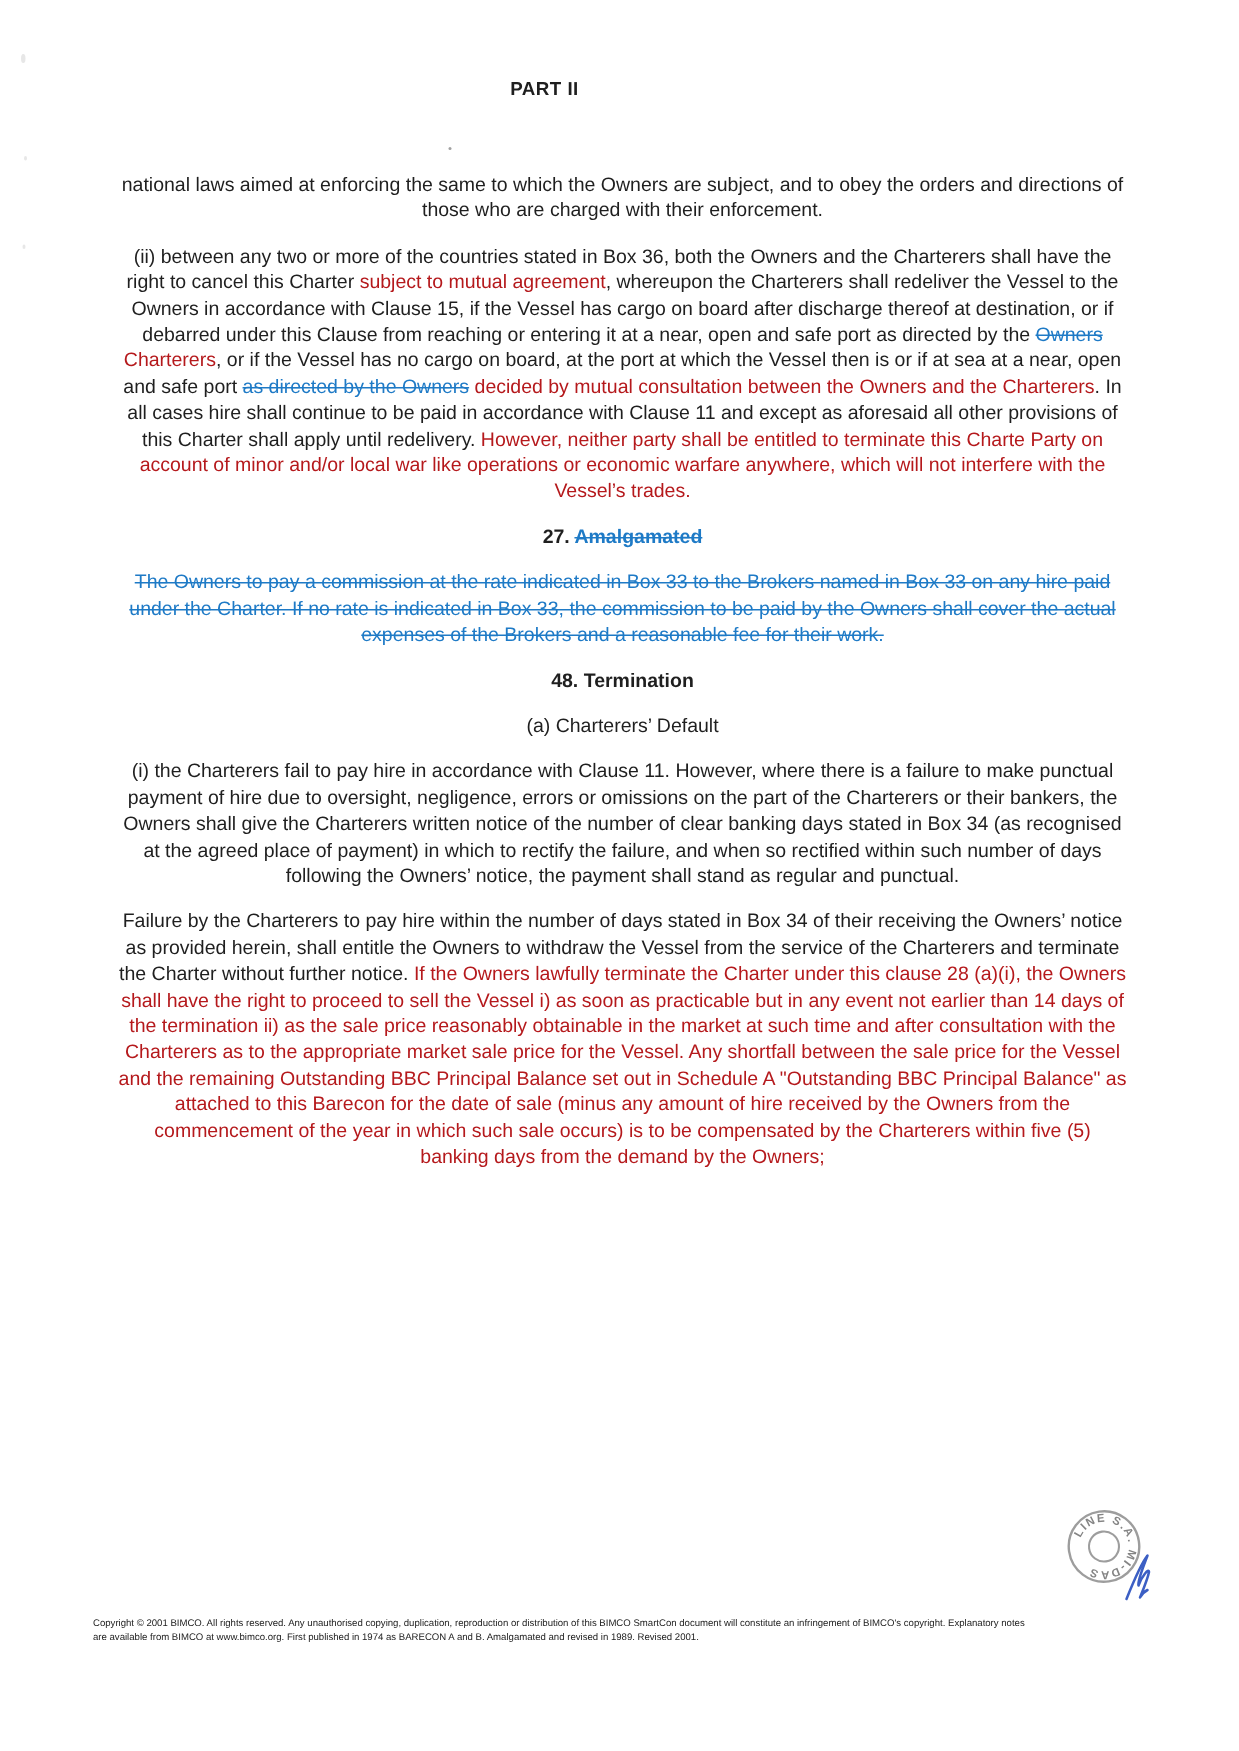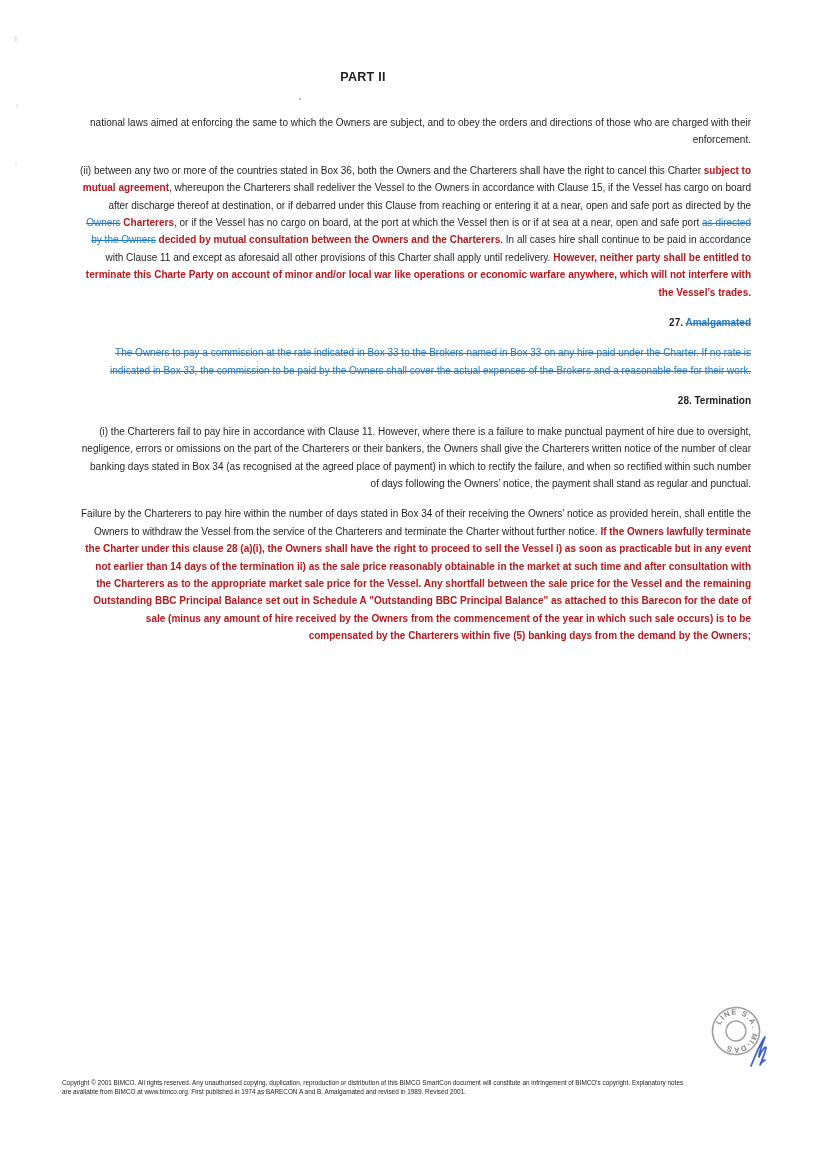--- a/index.html
+++ b/index.html
@@ -10,21 +10,21 @@
     position: relative;
     overflow: hidden;
   }
   .page {
     position: absolute; inset: 0;
     background: #ffffff;
     color: var(--ink, #1f1f1f);
   }
   .part-title {
     position: absolute;
-    top: 70px; left: 0; width: 726px;
+    top: 52px; left: 0; width: 726px;
     text-align: center;
     font-size: 12.5px; font-weight: 700;
     letter-spacing: 0.3px;
     color: var(--ink, #1f1f1f);
   }
   .stray-dot {
     position: absolute;
     left: 299px; top: 98px;
     width: 2px; height: 2px;
     background: #8a8a8a; border-radius: 50%;
@@ -32,29 +32,29 @@
   }
   .scan-speck {
     position: absolute;
     background: #c9c9c9; border-radius: 50%;
     opacity: 0.45;
   }
   .doc-body {
     position: absolute;
     left: 79px; top: 114px;
     width: 672px;
-    font-size: 10px;
+    font-size: 13px;
     line-height: 17.4px;
-    text-align: right;
+    text-align: center;
     color: var(--ink, #1f1f1f);
   }
   .para { margin: 0 0 13px 0; padding: 0; }
   .seg-n   { color: var(--ink, #1f1f1f); }
   .seg-b   { color: var(--ink, #1f1f1f); font-weight: 700; }
-  .seg-red { color: var(--red, #b5191c); font-weight: 700; }
+  .seg-red { color: var(--red, #b5191c); font-weight: 400; }
   .seg-bs  { color: var(--blue, #1e7ac6); text-decoration: line-through; text-decoration-thickness: 1px; }
   .seg-bsb { color: var(--blue, #1e7ac6); font-weight: 700; text-decoration: line-through; text-decoration-thickness: 1.3px; }
   .page-footer {
     position: absolute;
     left: 62px; top: 1078px;
     width: 700px;
     font-size: 6.4px;
     line-height: 9px;
     color: #222222;
   }
@@ -81,21 +81,22 @@
   <div class="stray-dot"></div>
   <div class="scan-speck" style="left:14px; top:36px; width:3px; height:6px;"></div>
   <div class="scan-speck" style="left:16px; top:104px; width:2px; height:3px;"></div>
   <div class="scan-speck" style="left:15px; top:163px; width:2px; height:3px;"></div>
 
   <div class="doc-body">
       <p class="para"><span class="seg-n">national laws aimed at enforcing the same to which the Owners are subject, and to obey the orders and directions of those who are charged with their enforcement.</span></p>
       <p class="para"><span class="seg-n">(ii) between any two or more of the countries stated in Box 36, both the Owners and the Charterers shall have the right to cancel this Charter </span><span class="seg-red">subject to mutual agreement</span><span class="seg-n">, whereupon the Charterers shall redeliver the Vessel to the Owners in accordance with Clause 15, if the Vessel has cargo on board after discharge thereof at destination, or if debarred under this Clause from reaching or entering it at a near, open and safe port as directed by the </span><span class="seg-bs">Owners</span><span class="seg-n"> </span><span class="seg-red">Charterers</span><span class="seg-n">, or if the Vessel has no cargo on board, at the port at which the Vessel then is or if at sea at a near, open and safe port </span><span class="seg-bs">as directed by the Owners</span><span class="seg-n"> </span><span class="seg-red">decided by mutual consultation between the Owners and the Charterers</span><span class="seg-n">. In all cases hire shall continue to be paid in accordance with Clause 11 and except as aforesaid all other provisions of this Charter shall apply until redelivery. </span><span class="seg-red">However, neither party shall be entitled to terminate this Charte Party on account of minor and/or local war like operations or economic warfare anywhere, which will not interfere with the Vessel’s trades.</span></p>
       <p class="para"><span class="seg-b">27. </span><span class="seg-bsb">Amalgamated</span></p>
       <p class="para"><span class="seg-bs">The Owners to pay a commission at the rate indicated in Box 33 to the Brokers named in Box 33 on any hire paid under the Charter. If no rate is indicated in Box 33, the commission to be paid by the Owners shall cover the actual expenses of the Brokers and a reasonable fee for their work.</span></p>
-      <p class="para"><span class="seg-b">28. Termination</span></p>
+      <p class="para"><span class="seg-b">48. Termination</span></p>
+      <p class="para"><span class="seg-n">(a) Charterers’ Default</span></p>
       <p class="para"><span class="seg-n">(i) the Charterers fail to pay hire in accordance with Clause 11. However, where there is a failure to make punctual payment of hire due to oversight, negligence, errors or omissions on the part of the Charterers or their bankers, the Owners shall give the Charterers written notice of the number of clear banking days stated in Box 34 (as recognised at the agreed place of payment) in which to rectify the failure, and when so rectified within such number of days following the Owners’ notice, the payment shall stand as regular and punctual.</span></p>
       <p class="para"><span class="seg-n">Failure by the Charterers to pay hire within the number of days stated in Box 34 of their receiving the Owners’ notice as provided herein, shall entitle the Owners to withdraw the Vessel from the service of the Charterers and terminate the Charter without further notice. </span><span class="seg-red">If the Owners lawfully terminate the Charter under this clause 28 (a)(i), the Owners shall have the right to proceed to sell the Vessel i) as soon as practicable but in any event not earlier than 14 days of the termination ii) as the sale price reasonably obtainable in the market at such time and after consultation with the Charterers as to the appropriate market sale price for the Vessel. Any shortfall between the sale price for the Vessel and the remaining Outstanding BBC Principal Balance set out in Schedule A "Outstanding BBC Principal Balance" as attached to this Barecon for the date of sale (minus any amount of hire received by the Owners from the commencement of the year in which such sale occurs) is to be compensated by the Charterers within five (5) banking days from the demand by the Owners;</span></p>
     </div>
 
   <div class="stamp-wrap">
     <svg width="70" height="70" viewBox="0 0 70 70">
       <defs>
         <path id="stampTextPath" d="M35,18.5 a16.5,16.5 0 1 1 -0.01,0" fill="none"></path>
       </defs>
       <g transform="rotate(-8 35 35)">

